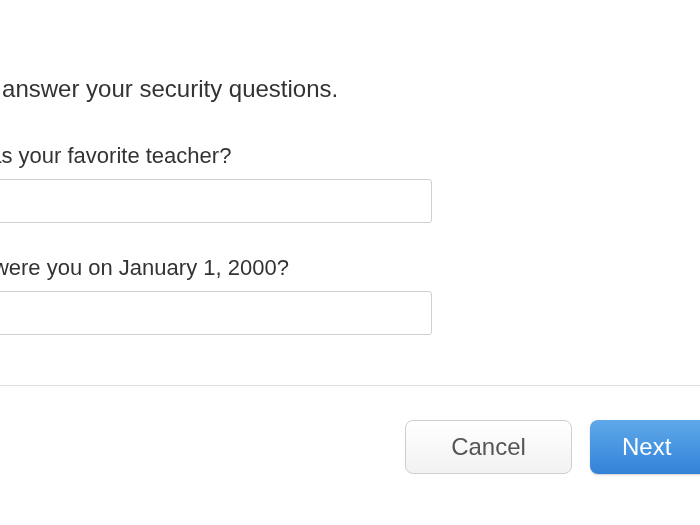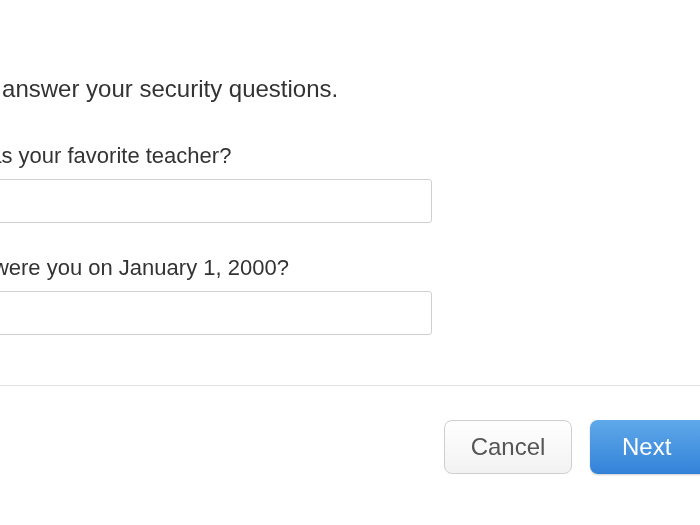--- a/index.html
+++ b/index.html
@@ -72,21 +72,21 @@
       border: none;
       padding: 0 28px;
       display: flex;
       align-items: center;
       justify-content: center;
     }
     .btn-cancel {
       background: linear-gradient(to bottom, #ffffff, #f2f2f2);
       border: 1px solid #cfcfcf;
       color: #555555;
-      width: 128px;
+      width: 167px;
     }
     .btn-next {
       background: linear-gradient(to bottom, #5fa9ea, #3282d8);
       color: #ffffff;
       width: 130px;
       box-shadow: 0 1px 2px rgba(0,0,0,0.2);
       text-align: left;
       justify-content: flex-start;
       padding-left: 32px;
     }

